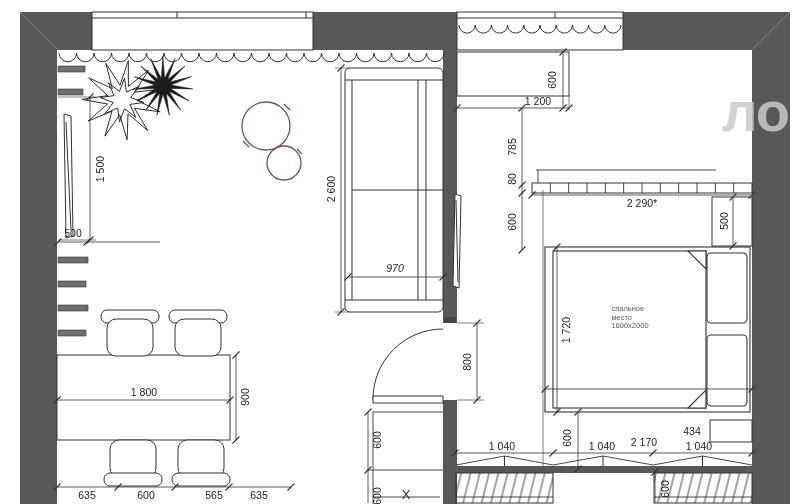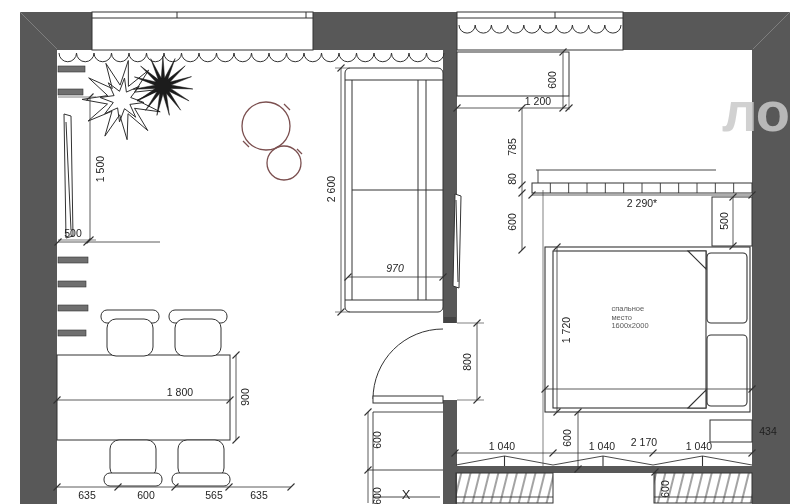--- a/index.html
+++ b/index.html
@@ -265,37 +265,37 @@
         <line x1="655" y1="472" x2="655" y2="503" stroke="#333333" stroke-width="0.8"></line>
         <line x1="651.5" y1="475.5" x2="658.5" y2="468.5" stroke="#333333" stroke-width="1.1"></line>
       </g>
   </svg>
 
   <div id="labels">
       <div class="dim" style="left: 100px; top: 169px; transform: translate(-50%, -50%) rotate(-90deg);">1 500</div>
       <div class="dim" style="left: 73px; top: 233px; transform: translate(-50%, -50%) rotate(0deg);">500</div>
       <div class="dim" style="left: 331px; top: 189px; transform: translate(-50%, -50%) rotate(-90deg);">2 600</div>
       <div class="dim" style="left: 395px; top: 268px; transform: translate(-50%, -50%) rotate(0deg); font-style: italic;">970</div>
-      <div class="dim" style="left: 144px; top: 392px; transform: translate(-50%, -50%) rotate(0deg); margin-left: 36px;">1 800</div>
+      <div class="dim" style="left: 144px; top: 392px; transform: translate(-50%, -50%) rotate(0deg);">1 800</div>
       <div class="dim" style="left: 245px; top: 397px; transform: translate(-50%, -50%) rotate(-90deg);">900</div>
       <div class="dim" style="left: 87px; top: 495px; transform: translate(-50%, -50%) rotate(0deg);">635</div>
       <div class="dim" style="left: 146px; top: 495px; transform: translate(-50%, -50%) rotate(0deg);">600</div>
       <div class="dim" style="left: 202px; top: 495px; transform: translate(-50%, -50%) rotate(0deg); margin-left: 12px;">565</div>
       <div class="dim" style="left: 259px; top: 495px; transform: translate(-50%, -50%) rotate(0deg);">635</div>
       <div class="dim" style="left: 552px; top: 80px; transform: translate(-50%, -50%) rotate(-90deg);">600</div>
       <div class="dim" style="left: 538px; top: 101px; transform: translate(-50%, -50%) rotate(0deg);">1 200</div>
       <div class="dim" style="left: 512px; top: 147px; transform: translate(-50%, -50%) rotate(-90deg);">785</div>
       <div class="dim" style="left: 512px; top: 179px; transform: translate(-50%, -50%) rotate(-90deg);">80</div>
       <div class="dim" style="left: 512px; top: 222px; transform: translate(-50%, -50%) rotate(-90deg);">600</div>
       <div class="dim" style="left: 642px; top: 203px; transform: translate(-50%, -50%) rotate(0deg);">2 290*</div>
       <div class="dim" style="left: 724px; top: 221px; transform: translate(-50%, -50%) rotate(-90deg);">500</div>
       <div class="dim" style="left: 467px; top: 362px; transform: translate(-50%, -50%) rotate(-90deg);">800</div>
       <div class="dim" style="left: 566px; top: 330px; transform: translate(-50%, -50%) rotate(-90deg);">1 720</div>
       <div class="dim" style="left: 644px; top: 398px; transform: translate(-50%, -50%) rotate(0deg); margin-top: 44px;">2 170</div>
-      <div class="dim" style="left: 768px; top: 431px; transform: translate(-50%, -50%) rotate(0deg);">434</div>
+      <div class="dim" style="left: 692px; top: 431px; transform: translate(-50%, -50%) rotate(0deg);">434</div>
       <div class="dim" style="left: 502px; top: 446px; transform: translate(-50%, -50%) rotate(0deg);">1 040</div>
       <div class="dim" style="left: 602px; top: 446px; transform: translate(-50%, -50%) rotate(0deg);">1 040</div>
       <div class="dim" style="left: 699px; top: 446px; transform: translate(-50%, -50%) rotate(0deg);">1 040</div>
       <div class="dim" style="left: 567px; top: 438px; transform: translate(-50%, -50%) rotate(-90deg);">600</div>
       <div class="dim" style="left: 377px; top: 440px; transform: translate(-50%, -50%) rotate(-90deg);">600</div>
       <div class="dim" style="left: 377px; top: 496px; transform: translate(-50%, -50%) rotate(-90deg);">600</div>
       <div class="dim" style="left: 665px; top: 489px; transform: translate(-50%, -50%) rotate(-90deg);">600</div>
     </div>
 
 

